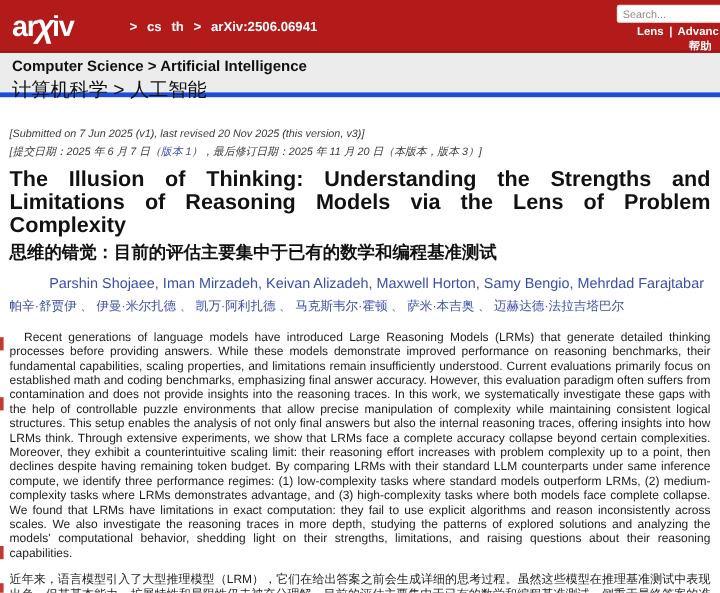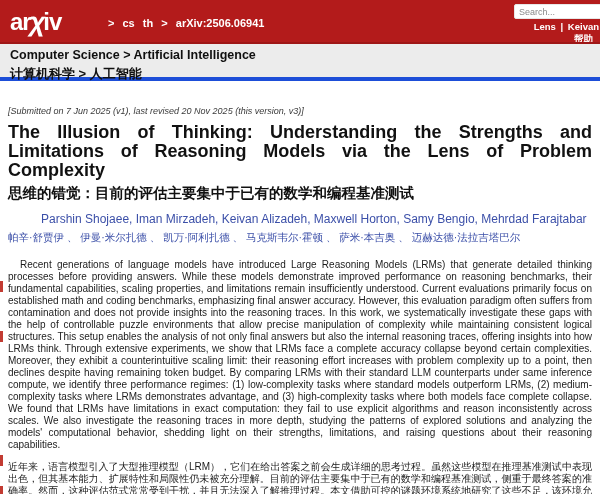--- a/index.html
+++ b/index.html
@@ -60,21 +60,21 @@
   }
 
   
   .subject-band {
     height: 37px;
     background: #ececec;
     border-bottom: 4px solid #1d4ed8;
     padding: 4px 10px 0;
   }
   .subject-en { font-size: 12.5px; font-weight: bold; color: #101010; }
-  .subject-zh { font-size: 13px; font-weight: bold; color: #101010; margin-top: 3px; }
+  .subject-zh { font-size: 16px; font-weight: normal; color: #101010; margin-top: 3px; }
 
   
   .content { padding: 8px 8px 0 8px; }
   .dateline-en {
     font-size: 9px; font-style: italic; color: #3a3a3a; margin-top: 17px;
   }
   .dateline-zh {
     font-size: 9px; font-style: italic; color: #3a3a3a; margin-top: 4px;
   }
   .version-link { color: #3b4fa8; cursor: pointer; }
@@ -127,34 +127,37 @@
     <span class="crumb-link">th</span>
     <span>&gt;</span>
     <span>arXiv:2506.06941</span>
   </div>
 
   <input class="search-box" type="text" placeholder="Search..." style="">
 
   <div class="help-row">
     <span>Lens</span>
     <span class="divider">|</span>
-    <span>Keivan</span>
+    <span>Advanc</span>
   </div>
   <div class="help-zh">帮助</div>
 </div>
 
 <div class="subject-band">
   <div class="subject-en">Computer Science &gt; Artificial Intelligence</div>
   <div class="subject-zh">计算机科学 &gt; 人工智能</div>
 </div>
 
 <div class="content">
 
   <div class="dateline-en">[Submitted on 7 Jun 2025 (v1), last revised 20 Nov 2025 (this version, v3)]</div>
 
+  <div class="dateline-zh">
+    <span>[提交日期：2025 年 6 月 7 日（</span><span class="version-link">版本 1</span><span>），最后修订日期：2025 年 11 月 20 日（本版本，版本 3）]</span>
+  </div>
 
   <h1 class="title-en">The Illusion of Thinking: Understanding the Strengths and Limitations of Reasoning Models via the Lens of Problem Complexity</h1>
   <h2 class="title-zh">思维的错觉：目前的评估主要集中于已有的数学和编程基准测试</h2>
 
   <div class="authors-en">Parshin Shojaee, Iman Mirzadeh, Keivan Alizadeh, Maxwell Horton, Samy Bengio, Mehrdad Farajtabar</div>
   <div class="authors-zh">帕辛·舒贾伊 、 伊曼·米尔扎德 、 凯万·阿利扎德 、 马克斯韦尔·霍顿 、 萨米·本吉奥 、 迈赫达德·法拉吉塔巴尔</div>
 
   <p class="abstract-en">Recent generations of language models have introduced Large Reasoning Models (LRMs) that generate detailed thinking processes before providing answers. While these models demonstrate improved performance on reasoning benchmarks, their fundamental capabilities, scaling properties, and limitations remain insufficiently understood. Current evaluations primarily focus on established math and coding benchmarks, emphasizing final answer accuracy. However, this evaluation paradigm often suffers from contamination and does not provide insights into the reasoning traces. In this work, we systematically investigate these gaps with the help of controllable puzzle environments that allow precise manipulation of complexity while maintaining consistent logical structures. This setup enables the analysis of not only final answers but also the internal reasoning traces, offering insights into how LRMs think. Through extensive experiments, we show that LRMs face a complete accuracy collapse beyond certain complexities. Moreover, they exhibit a counterintuitive scaling limit: their reasoning effort increases with problem complexity up to a point, then declines despite having remaining token budget. By comparing LRMs with their standard LLM counterparts under same inference compute, we identify three performance regimes: (1) low-complexity tasks where standard models outperform LRMs, (2) medium-complexity tasks where LRMs demonstrates advantage, and (3) high-complexity tasks where both models face complete collapse. We found that LRMs have limitations in exact computation: they fail to use explicit algorithms and reason inconsistently across scales. We also investigate the reasoning traces in more depth, studying the patterns of explored solutions and analyzing the models' computational behavior, shedding light on their strengths, limitations, and raising questions about their reasoning capabilities.</p>
   <p class="abstract-zh">近年来，语言模型引入了大型推理模型（LRM），它们在给出答案之前会生成详细的思考过程。虽然这些模型在推理基准测试中表现出色，但其基本能力、扩展特性和局限性仍未被充分理解。目前的评估主要集中于已有的数学和编程基准测试，侧重于最终答案的准确率。然而，这种评估范式常常受到干扰，并且无法深入了解推理过程。本文借助可控的谜题环境系统地研究了这些不足，该环境允许在保持逻辑结构一致性的同时精确操控复杂度。这种设置不仅可以分析最终答案，还可以分析内部推理过程，从而深入了解 LRM 的思考方式。通过大量的实验，我们发现 LRM 在超过一定复杂度后会面临完全的准确率下降。此外，它们还表现出一种反直觉的扩展极限：其推理工作量会随着问题复杂度的增加而增加，但达到一定程度后，即使剩余的令牌预算也会出现下降。通过在相同推理计算量下比较 LRM 和其对应的标准 LLM 模型，我们识别出三种性能区间：(1) 低复杂度任务，标准模型优于 LRM；(2) 中等复杂度任务，LRM 展现优势；(3) 高复杂度任务，两种模型均完全失效。我们发现 LRM 在精确计算方面存在局限性：它们未能使用显式算法，并且在不同尺度下推理不一致。我们还深入研究了推理轨迹，研究了探索解决方案的模式，分析了模型的计算行为，揭示了它们的优势和局限性，并提出了关于它们推理能力的问题。</p>
 </div>

